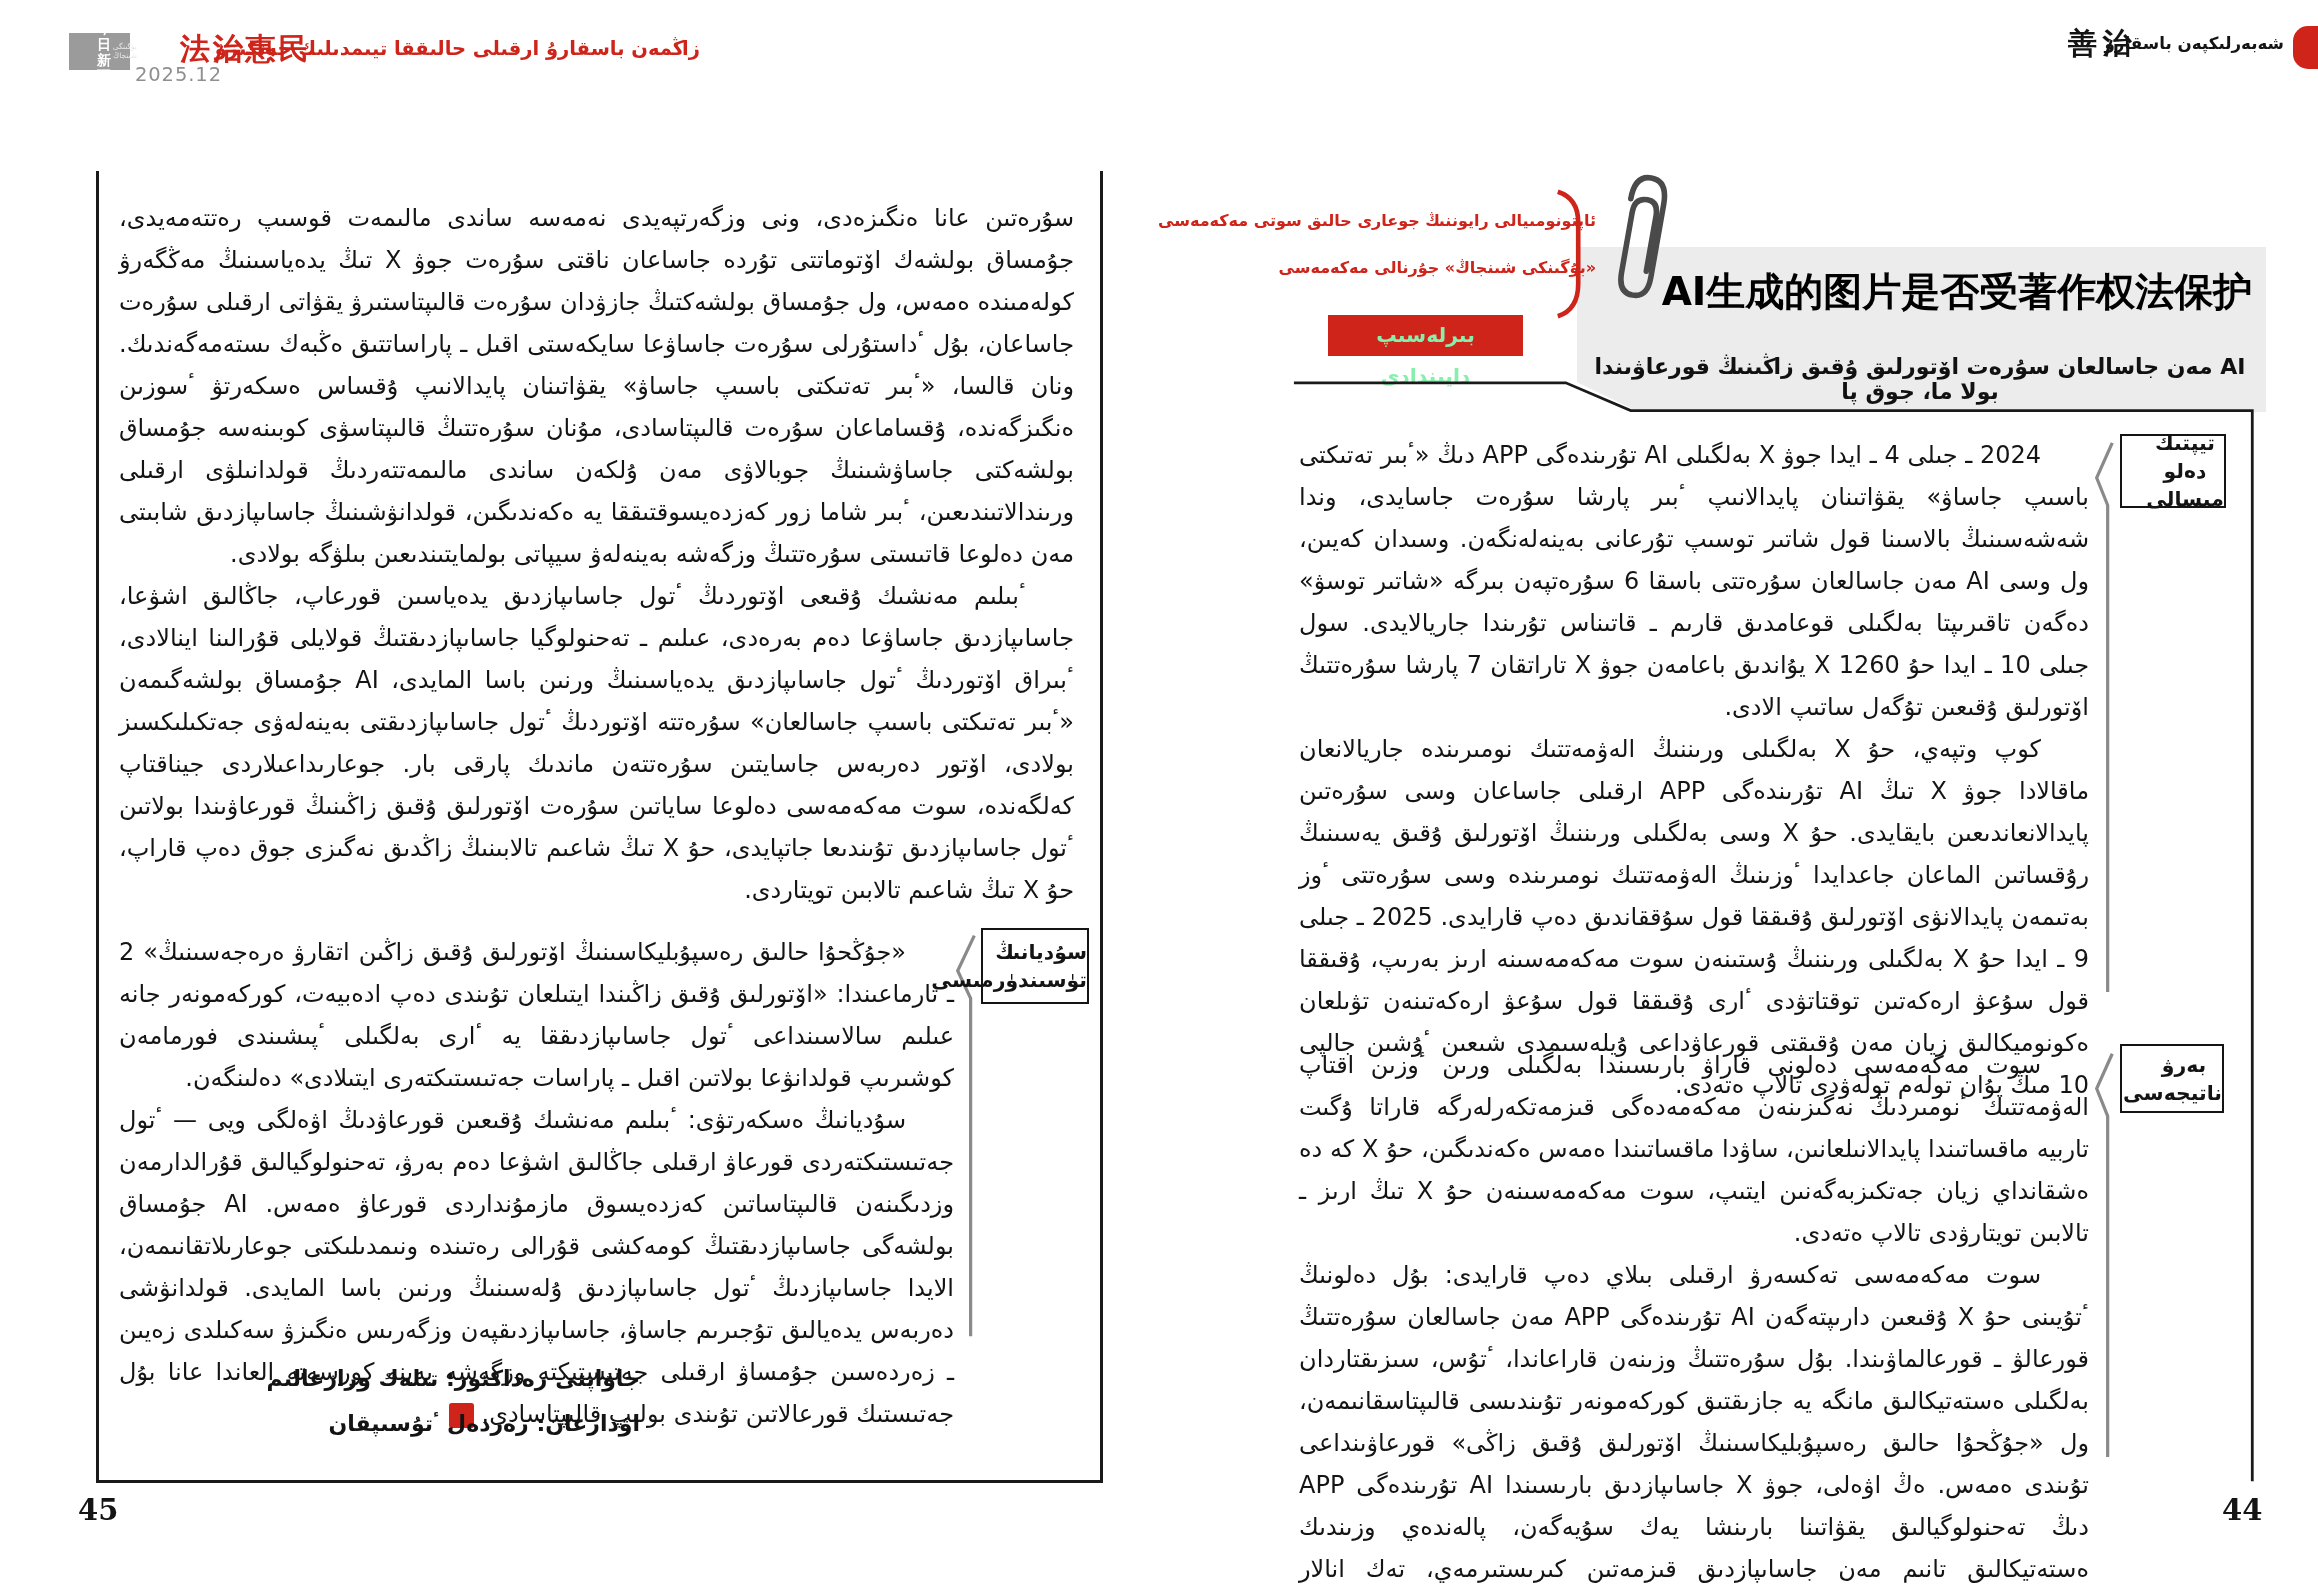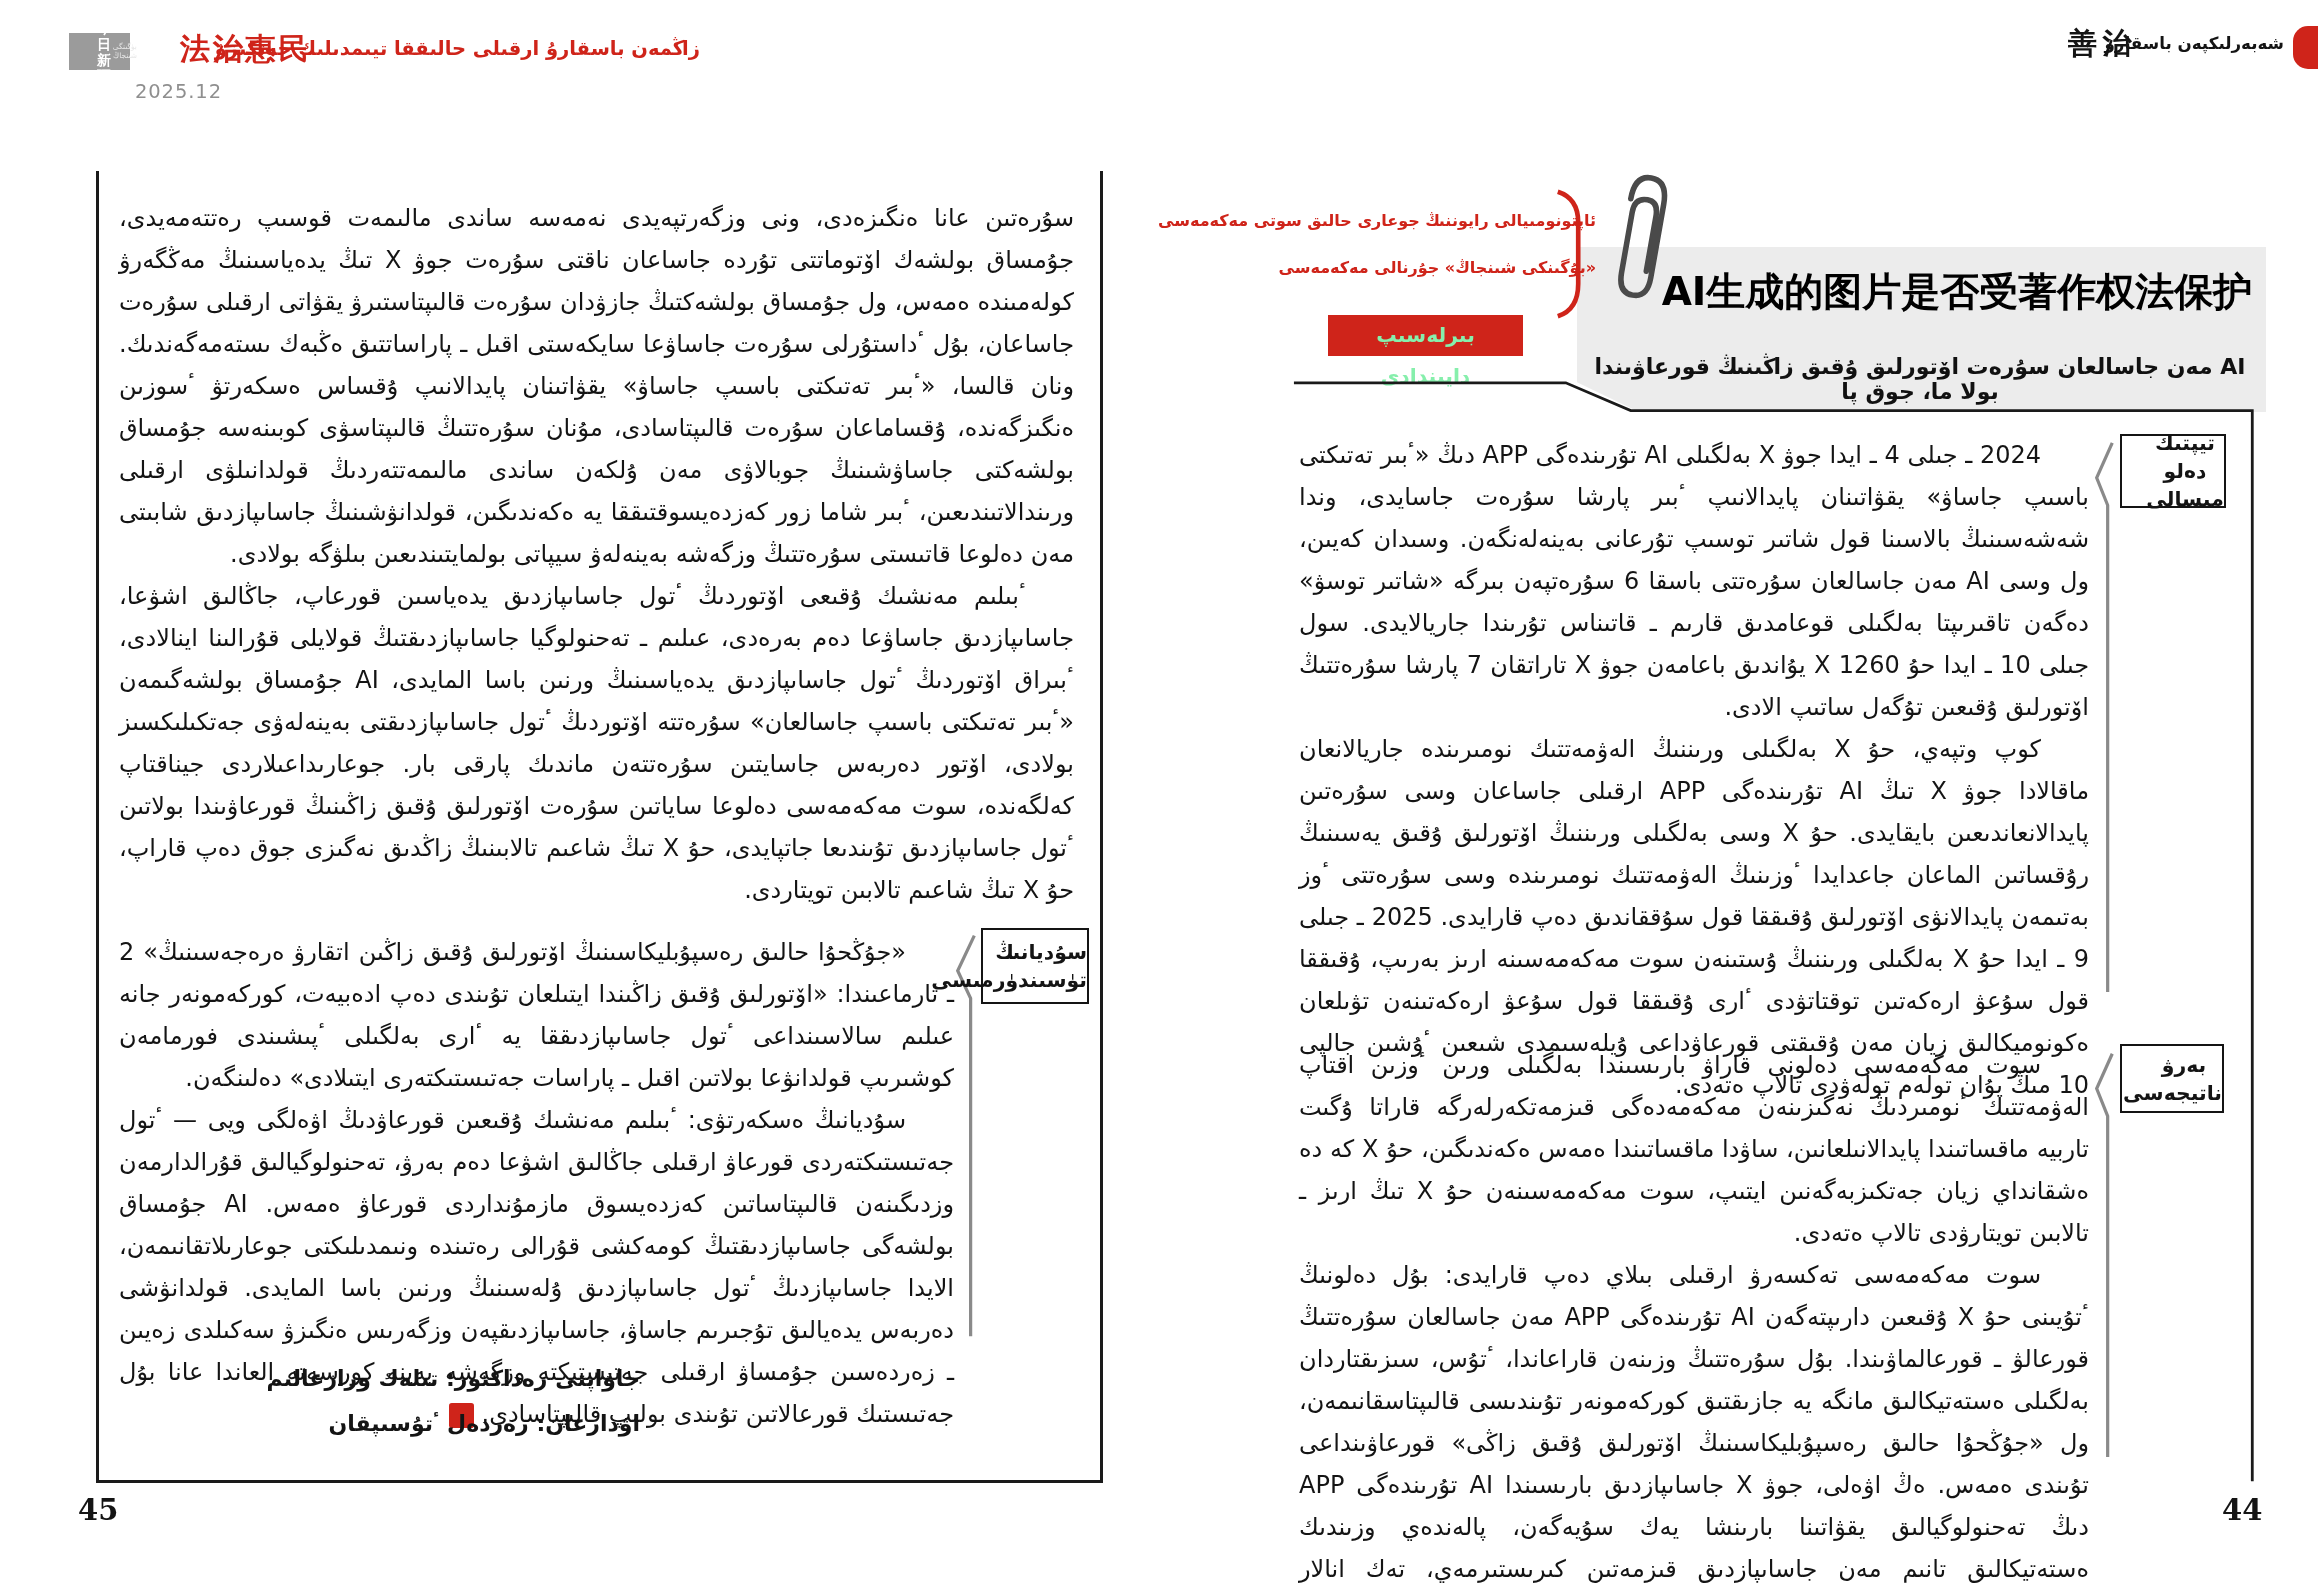--- a/index.html
+++ b/index.html
@@ -29,21 +29,21 @@
   <div class="abs" style="left:0;top:0;width:2319px;height:102px;">
     <div class="abs" style="left:69px;top:33px;width:61px;height:37px;background:#9b9b9b;display:flex;align-items:center;">
       <div style="flex:1;text-align:center;color:#fff;font-weight:bold;font-size:14px;line-height:16px;padding-left:28px;">
         <div>今日</div>
         <div>新疆</div>
       </div>
       <div style="width:24px;color:#e8e8e8;font-size:7.4px;direction:rtl;line-height:8.3px;padding-left:1.9px;">بۈگىنگى شىنجاڭ</div>
     </div>
     <div class="abs redtxt" style="left:135px;top:29px;font-size:30px;font-weight:bold;letter-spacing:2.8px;">法治惠民</div>
     <div class="abs redtxt" style="left:265px;top:37px;width:390px;font-size:19.5px;font-weight:bold;direction:rtl;text-align:left;white-space:nowrap;">زاڭمەن باسقارۇ ارقىلى حالىققا تيىمدىلىك جەتكىزۋ</div>
-    <div class="abs" style="left:135px;top:80px;font-size:19.5px;color:#8f8f8f;letter-spacing:0.9px;">2025.12</div>
+    <div class="abs" style="left:135px;top:63px;font-size:19.5px;color:#8f8f8f;letter-spacing:0.9px;">2025.12</div>
 
     <div class="abs" style="left:2068px;top:24px;font-size:29px;font-weight:bold;color:#141414;letter-spacing:5.6px;">善治</div>
     <div class="abs" style="left:2145px;top:33px;width:139px;font-size:16.7px;font-weight:bold;color:#141414;direction:rtl;text-align:left;white-space:nowrap;">شەبەرلىكپەن باسقارۋ</div>
     <div class="abs" style="left:2293px;top:26px;width:26px;height:43px;background:#cf241a;border-radius:15px 0 0 15px;"></div>
   </div>
 
   <div>
 
     <div class="abs rule" style="left:96px;top:171px;width:2.8px;height:1312px;"></div>
     <div class="abs rule" style="left:96px;top:1480px;width:1006px;height:2.8px;"></div>

